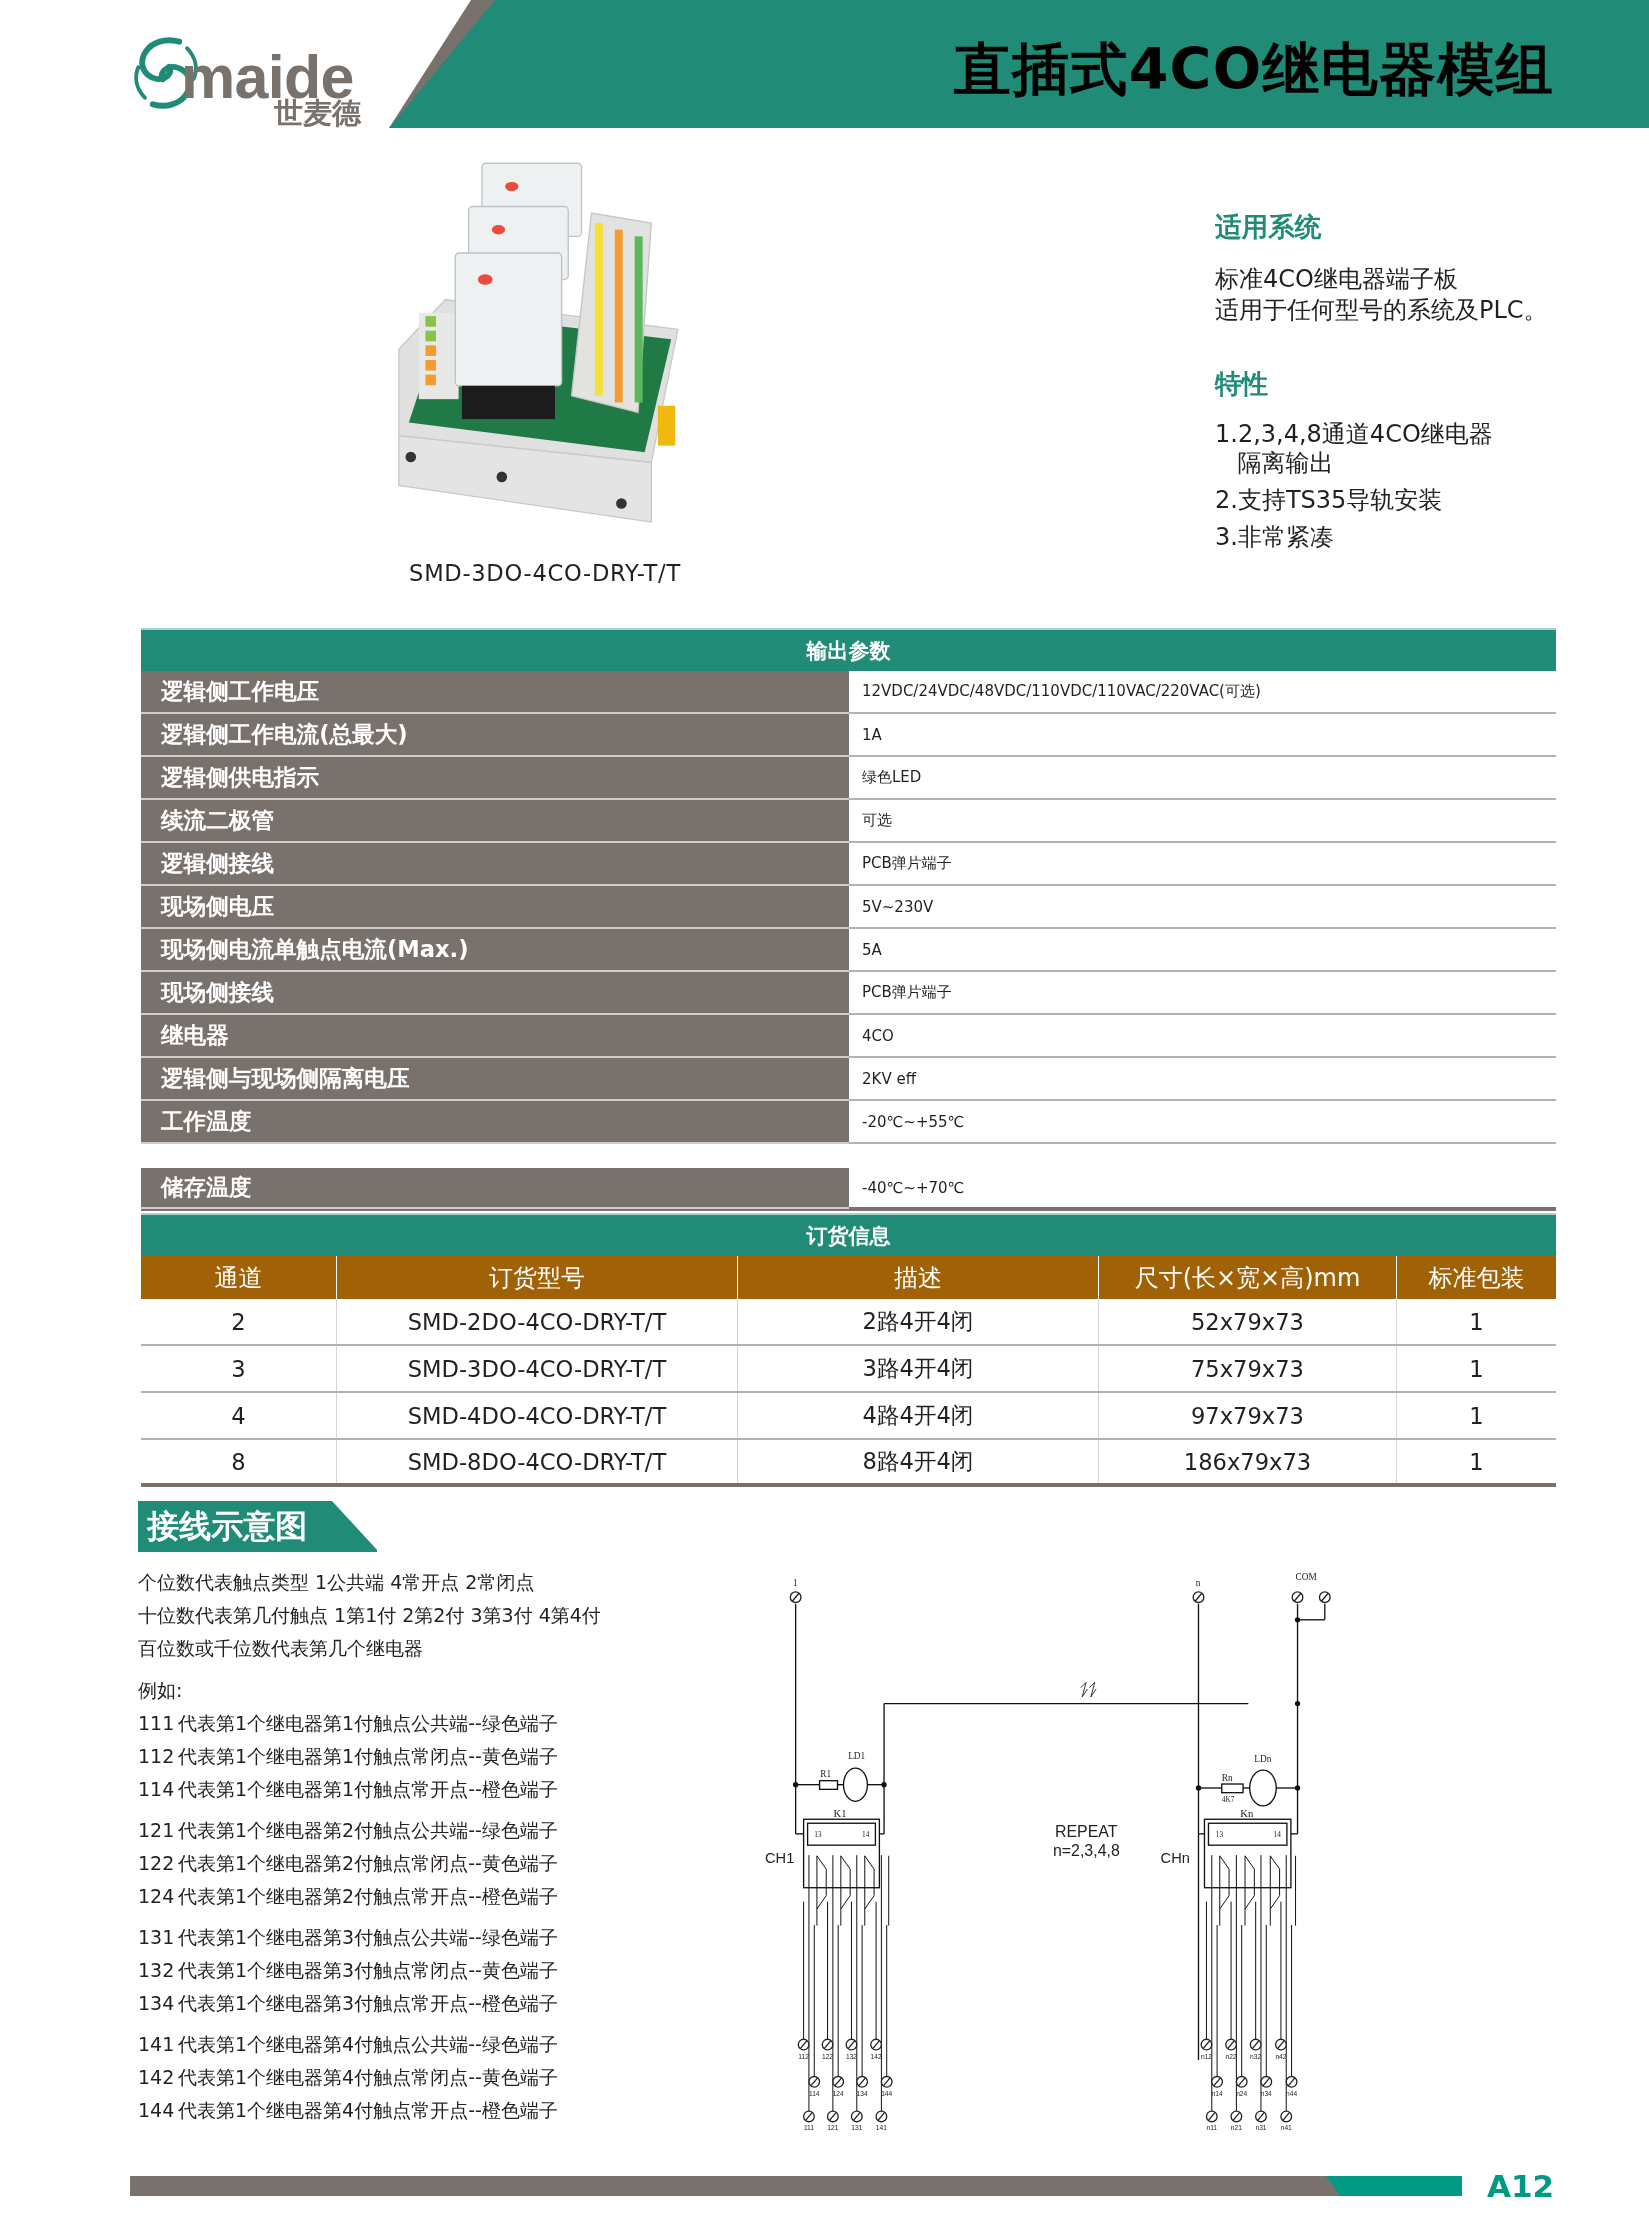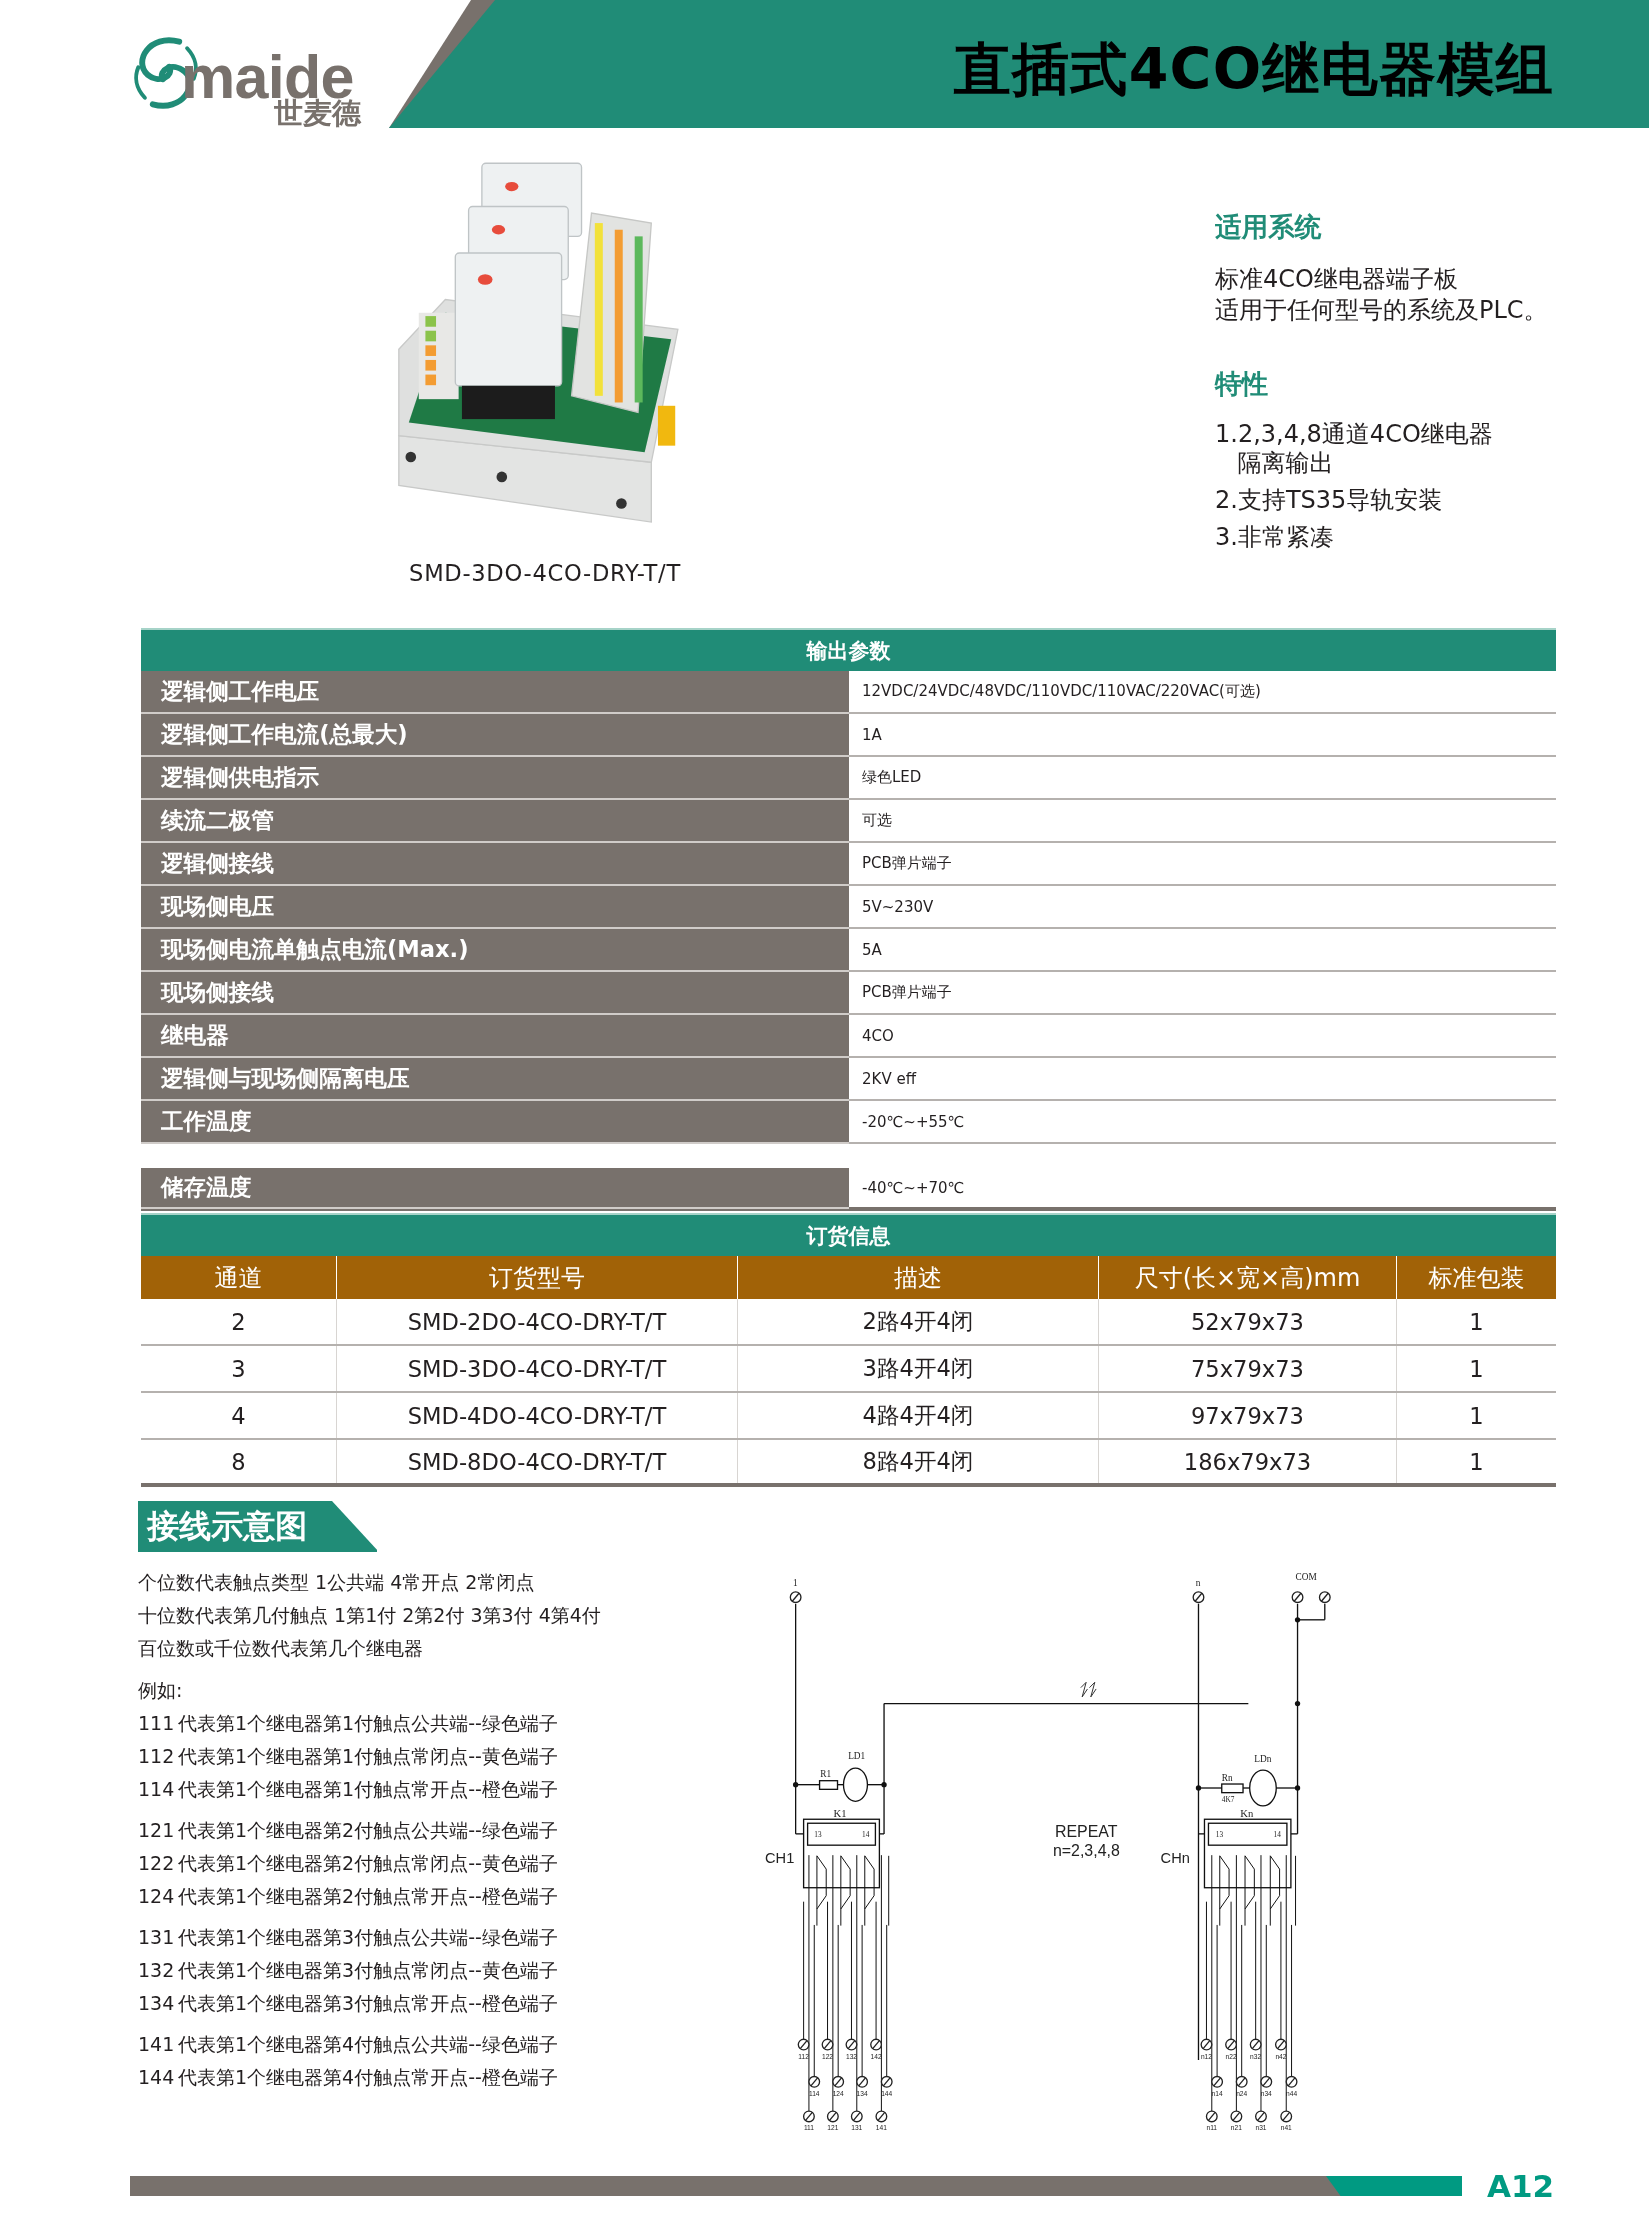--- a/index.html
+++ b/index.html
@@ -253,20 +253,21 @@
     <div class="l"><span class="code">122</span><span>代表第1个继电器第2付触点常闭点--黄色端子</span></div>
     <div class="l"><span class="code">124</span><span>代表第1个继电器第2付触点常开点--橙色端子</span></div>
   </div>
   <div class="grp">
     <div class="l"><span class="code">131</span><span>代表第1个继电器第3付触点公共端--绿色端子</span></div>
     <div class="l"><span class="code">132</span><span>代表第1个继电器第3付触点常闭点--黄色端子</span></div>
     <div class="l"><span class="code">134</span><span>代表第1个继电器第3付触点常开点--橙色端子</span></div>
   </div>
   <div class="grp">
     <div class="l"><span class="code">141</span><span>代表第1个继电器第4付触点公共端--绿色端子</span></div>
+    <div class="l"><span class="code">142</span><span>代表第1个继电器第4付触点常闭点--黄色端子</span></div>
     <div class="l"><span class="code">144</span><span>代表第1个继电器第4付触点常开点--橙色端子</span></div>
   </div>
 </div>
 
 <div class="diagram">
   <svg width="665" height="585" viewBox="0 0 1000 880" font-family="Liberation Serif, serif">
     <defs>
       <g id="term">
         <circle r="8" fill="#fff" stroke="#222" stroke-width="2"></circle>
         <line x1="-5" y1="6" x2="5" y2="-6" stroke="#222" stroke-width="2"></line>

